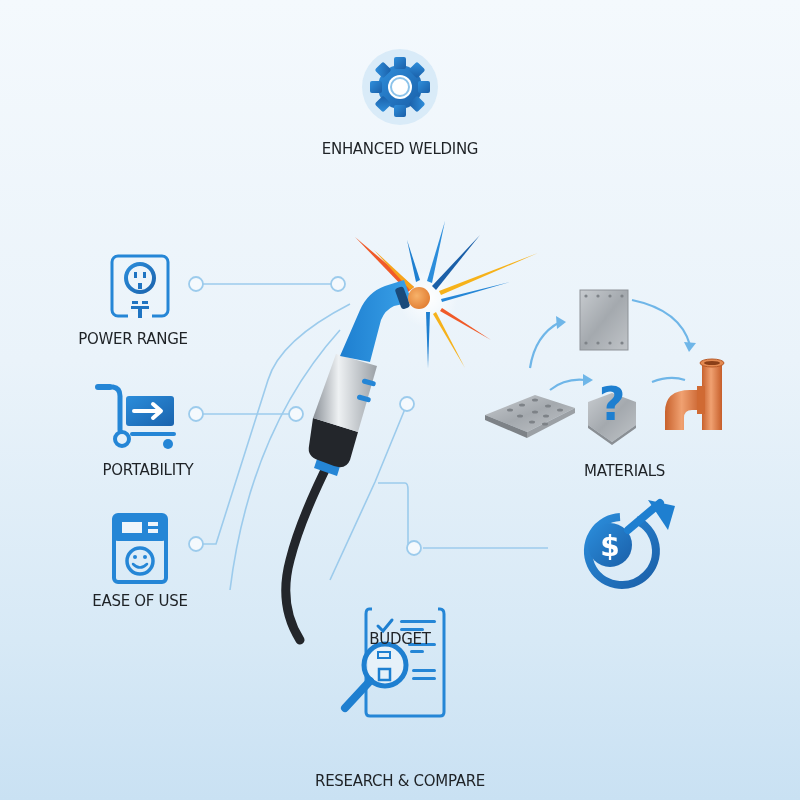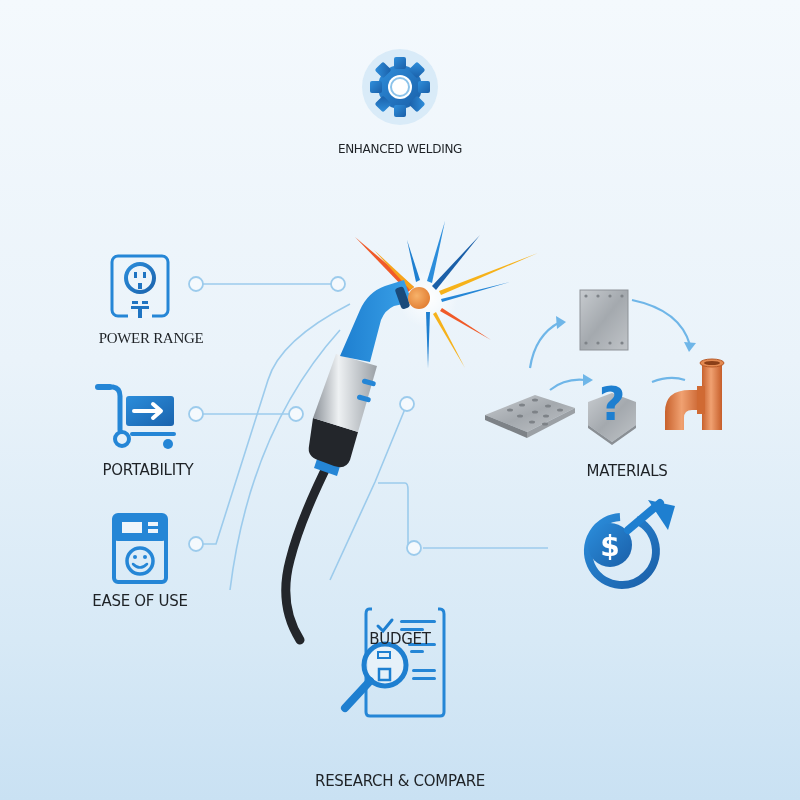--- a/index.html
+++ b/index.html
@@ -8,21 +8,21 @@
       background: linear-gradient(180deg, #f4f9fd 0%, #eaf3fa 45%, #d7e9f6 80%, #c9e1f3 100%);
       font-family: "DejaVu Sans", "Liberation Sans", sans-serif;
       color: #1f2428;
     }
     .layer { position: absolute; left: 0; top: 0; width: 800px; height: 800px; }
     .label {
       position: absolute; font-size: 15px; letter-spacing: -0.3px; white-space: nowrap;
       text-align: center; color: #1e2226;
     }
     .title { position: absolute; left: 300px; top: 138px; width: 200px; text-align: center;
-      font-size: 12px; line-height: 23px; letter-spacing: -0.3px; color: #1e2226; }
+      font-size: 15px; line-height: 23px; letter-spacing: -0.3px; color: #1e2226; }
     .title span { display: block; }
   </style>
 </head>
 <body>
 
 <svg class="layer" viewBox="0 0 800 800">
   <g fill="none" stroke="#9ccbec" stroke-width="1.6">
     <line x1="203" y1="284" x2="331" y2="284"></line>
     <line x1="203" y1="414" x2="289" y2="414"></line>
     <path d="M203 544 L216 544 L268 380 Q280 340 350 304"></path>
@@ -108,21 +108,21 @@
     <rect x="122" y="522" width="20" height="11" fill="#eef5fb"></rect>
     <rect x="148" y="522" width="10" height="4" fill="#eef5fb"></rect>
     <rect x="148" y="529" width="10" height="4" fill="#eef5fb"></rect>
     <circle cx="140" cy="561" r="13" fill="none" stroke="#2586d6" stroke-width="3.5"></circle>
     <circle cx="135" cy="557" r="2" fill="#2586d6"></circle>
     <circle cx="145" cy="557" r="2" fill="#2586d6"></circle>
     <path d="M133 564 Q140 571 147 564" fill="none" stroke="#2586d6" stroke-width="2.5" stroke-linecap="round"></path>
   </g>
 </svg>
 
-<div class="label" style="left:71px;top:330px;width:160px;font-family:Liberation Serif, serif;">POWER RANGE</div>
+<div class="label" style="left:53px;top:330px;width:160px;">POWER RANGE</div>
 <div class="label" style="left:68px;top:461px;width:160px;">PORTABILITY</div>
 <div class="label" style="left:60px;top:592px;width:160px;">EASE OF USE</div>
 
 <svg class="layer" viewBox="0 0 800 800">
   <defs>
     <linearGradient id="torchBlue" x1="0" y1="0" x2="1" y2="0">
       <stop offset="0" stop-color="#1e7fd0"></stop>
         <stop offset="1" stop-color="#3aa1e8"></stop>
     </linearGradient>
     <linearGradient id="chrome" x1="0" y1="0" x2="1" y2="0">
@@ -227,21 +227,21 @@
 
   <text x="612" y="420" text-anchor="middle" font-family="'DejaVu Sans', sans-serif" font-weight="bold" font-size="46" fill="#1e7fd0">?</text>
 
   <rect x="702" y="363" width="20" height="67" fill="url(#copperG)"></rect>
   <ellipse cx="712" cy="363" rx="12" ry="4" fill="#e48a52" stroke="#b85a27" stroke-width="1"></ellipse>
   <ellipse cx="712" cy="363" rx="8" ry="2" fill="#8a3f18"></ellipse>
   <path d="M665 430 L665 412 Q665 390 690 390 L702 390 L702 410 L692 410 Q684 410 684 418 L684 430 Z" fill="url(#copperG)"></path>
   <rect x="697" y="386" width="8" height="28" fill="#d06a33"></rect>
 </svg>
 
-<div class="label" style="left:547px;top:462px;width:160px;">MATERIALS</div>
+<div class="label" style="left:505px;top:462px;width:160px;text-align:right;">MATERIALS</div>
 
 <svg class="layer" viewBox="0 0 800 800">
   <defs>
     <linearGradient id="dollarG" x1="0" y1="0" x2="1" y2="1">
       <stop offset="0" stop-color="#2b8ddb"></stop>
         <stop offset="1" stop-color="#1a5fa8"></stop>
     </linearGradient>
   </defs>
   <path d="M636 520 A34 34 0 1 1 620 517" fill="none" stroke="url(#dollarG)" stroke-width="8"></path>
   <circle cx="610" cy="545" r="22" fill="url(#dollarG)"></circle>

